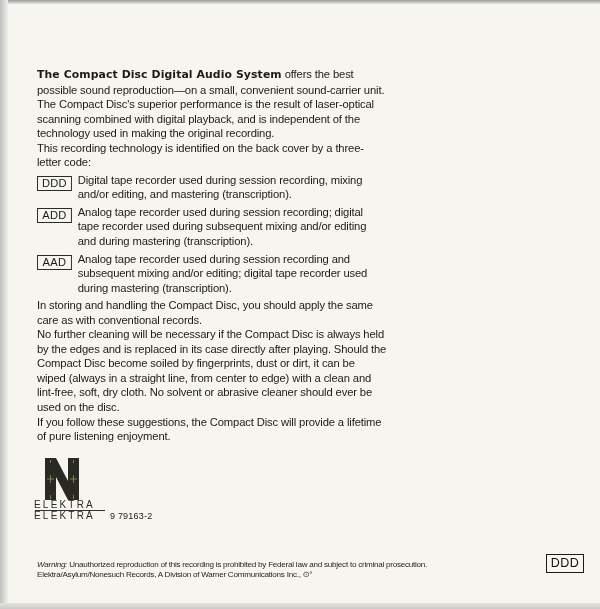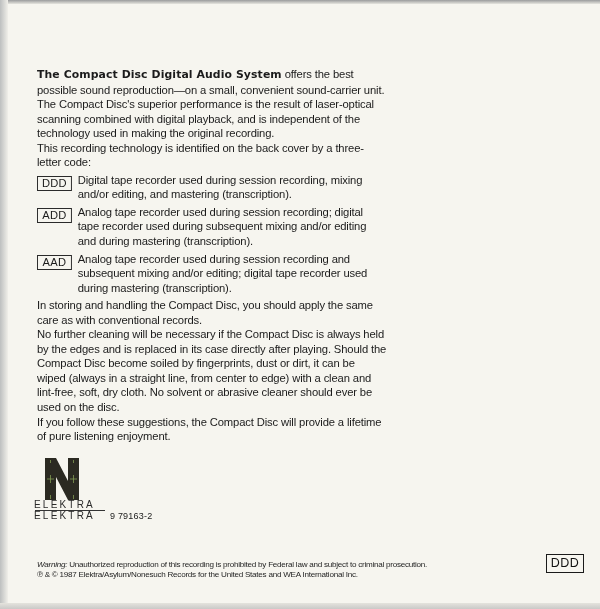--- a/index.html
+++ b/index.html
@@ -117,16 +117,16 @@
 <div class="label-name">
   <div>ELEKTRA</div>
   <div class="label-line"></div>
   <div>ELEKTRA</div>
 </div>
 
 <div class="catalog">9 79163-2</div>
 
 <div class="legal">
   <p><em>Warning:</em><span> Unauthorized reproduction of this recording is prohibited by Federal law and subject to criminal prosecution.</span></p>
-  <p>℗ &amp; © 1987 Elektra/Asylum/Nonesuch Records  for the United States and WEA International Inc.</p>
+  <p>Elektra/Asylum/Nonesuch Records,  A Division of Warner Communications  Inc., ⊙°</p>
 </div>
 
 <div class="corner-code">DDD</div>
 
 </body></html>

